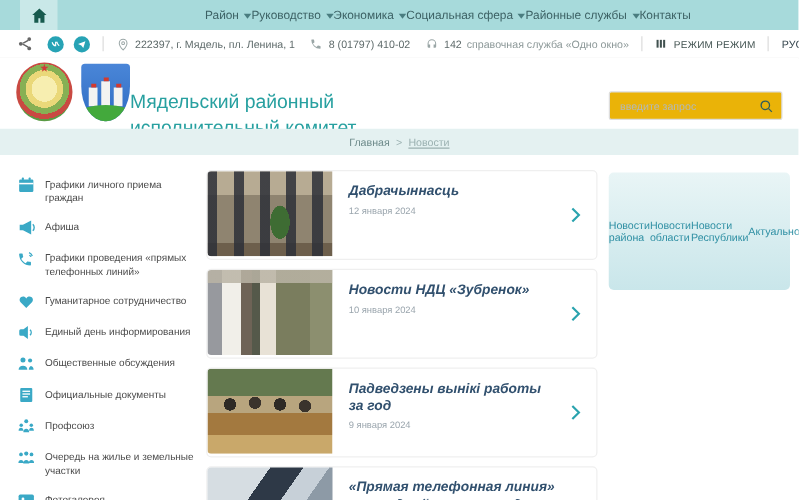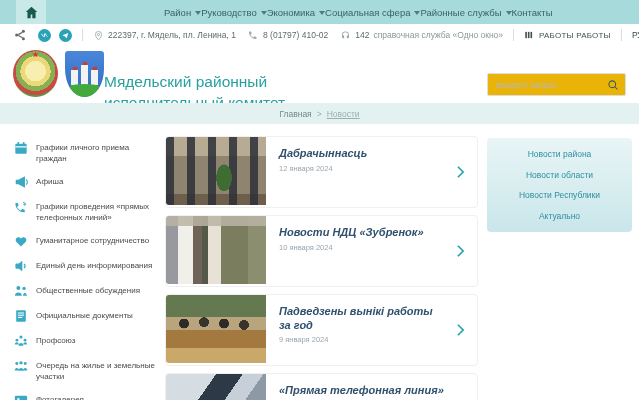--- a/index.html
+++ b/index.html
@@ -77,21 +77,21 @@
     radial-gradient(circle 5px at 18% 42%,#2e2a26 97%,rgba(0,0,0,0)),
     radial-gradient(circle 5px at 38% 40%,#3a332c 97%,rgba(0,0,0,0)),
     radial-gradient(circle 5px at 58% 42%,#2e2a26 97%,rgba(0,0,0,0)),
     radial-gradient(circle 5px at 78% 44%,#3a332c 97%,rgba(0,0,0,0)),
     linear-gradient(180deg,#64794f 0 32%,#b8a57e 32% 52%,#a3793f 52% 78%,#c9a86a 78%);}
   .photo-4{background:
     linear-gradient(125deg,#d6dde2 0 34%,#2e3947 34% 52%,#c7d0d8 52% 66%,#8d9aa6 66% 88%,#aeb9c2 88%);}
 
   
   .right-box{position:absolute;left:487px;top:138px;width:145px;height:94px;border-radius:4px;
-    background:linear-gradient(180deg,#e9f5f6,#c9e6ea);display:flex;flex-direction:column;justify-content:space-evenly;align-items:center;}
+    background:linear-gradient(180deg,#e9f5f6,#c9e6ea);display:flex;flex-direction:row;justify-content:space-evenly;align-items:center;}
   .cat-link{font-size:8.5px;color:#2e8fa3;cursor:pointer;}
 </style>
 </head>
 <body>
 
 <div class="page">
 
   <div class="topnav">
     <div class="home-btn">
       <span style="display:flex;">
@@ -175,21 +175,21 @@
     </span>
     <span class="vdiv"></span>
     <span class="work-mode">
       <span style="display:flex;">
         <svg viewBox="0 0 16 16" width="10" height="10" fill="#40514f">
             <rect x="2" y="3" width="2.6" height="10"></rect>
             <rect x="6.2" y="3" width="2.6" height="10"></rect>
             <rect x="10.4" y="3" width="2.6" height="10"></rect>
           </svg>
       </span>
-      <span>РАБОТЫ РАБОТЫ</span>
+      <span>РЕЖИМ РЕЖИМ</span>
     </span>
     <span class="vdiv"></span>
     <span class="langs">
       <span class="lang">РУС</span>
 
     </span>
 
   </div>
 
   <div class="header">

